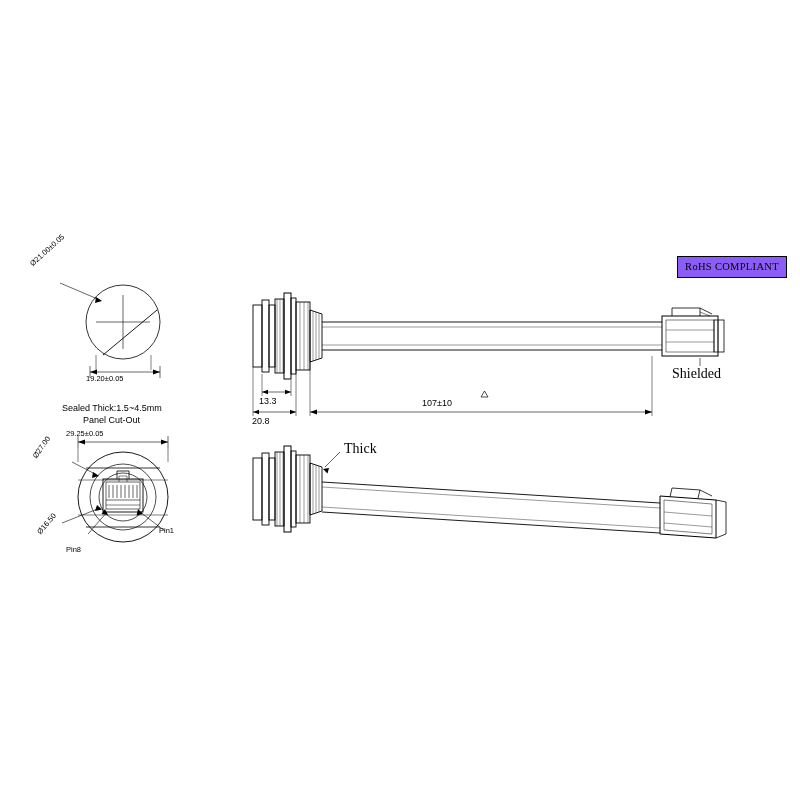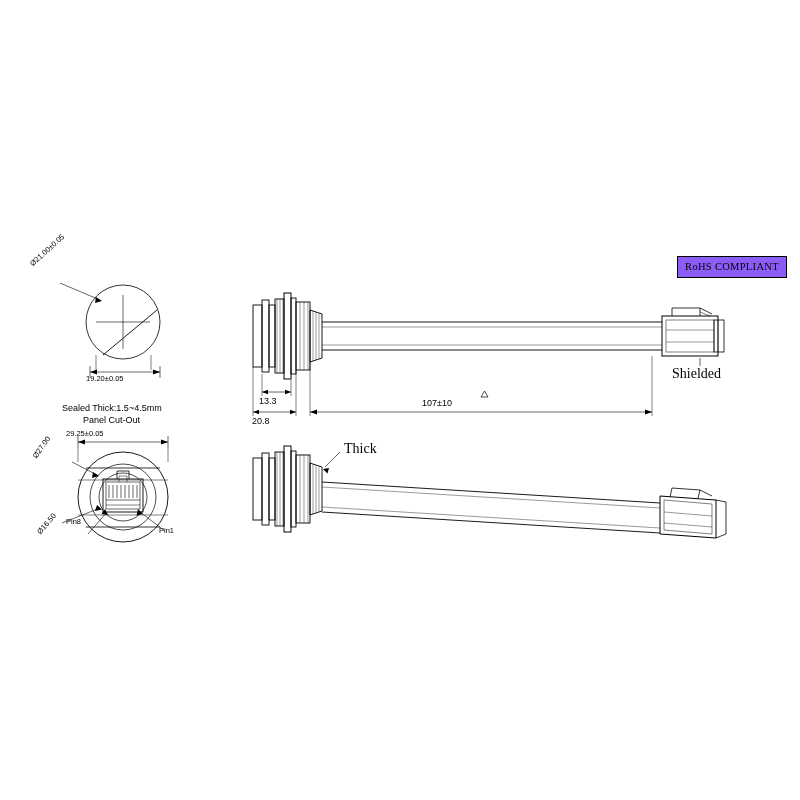--- a/index.html
+++ b/index.html
@@ -249,21 +249,21 @@
   <div class="lbl small" style="left:83px; top:392px;margin-top:24px;">Panel Cut-Out</div>
 
   <div class="lbl small" style="left:62px; top:404px;">Sealed Thick:1.5~4.5mm</div>
 
   <div class="lbl tiny" style="left:66px; top:430px;">29.25±0.05</div>
 
   <div class="lbl tiny rot-27" style="left:38px; top:452px;">Ø27.00</div>
 
   <div class="lbl tiny rot-165" style="left:42px; top:528px;">Ø16.50</div>
 
-  <div class="lbl tiny" style="left:66px; top:518px;">Pin8</div>
+  <div class="lbl tiny" style="left:66px; top:546px;">Pin8</div>
 
   <div class="lbl tiny" style="left:159px; top:527px;">Pin1</div>
 
   <div class="lbl small" style="left:259px; top:397px;text-align:right;">13.3</div>
 
   <div class="lbl small" style="left:252px; top:417px;">20.8</div>
 
   <div class="lbl small" style="left:422px; top:399px;text-align:center;">107±10</div>
 
   <div class="lbl mid serif" style="left:672px; top:367px;">Shielded</div>

